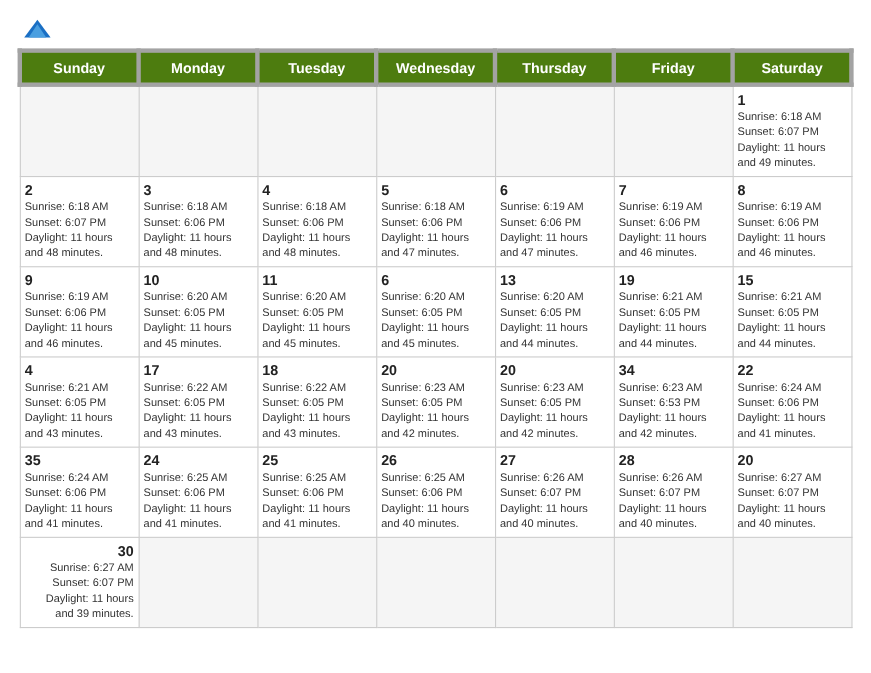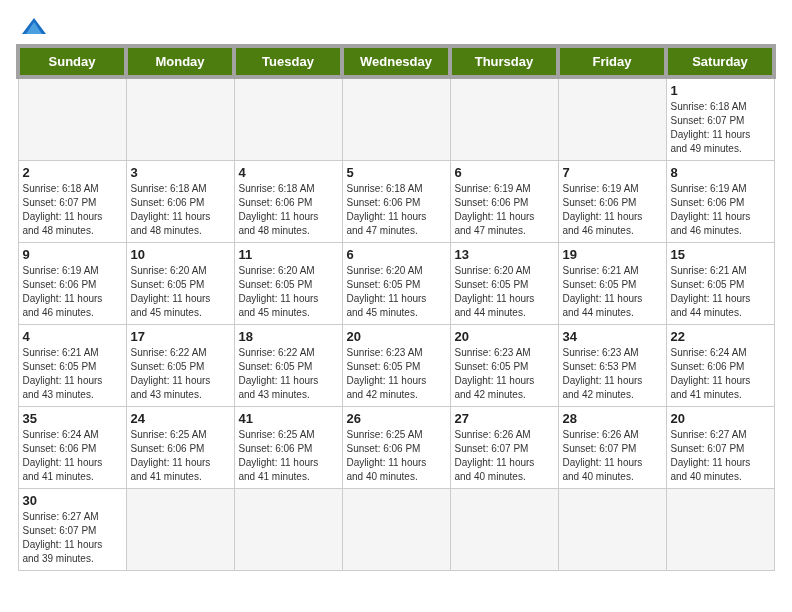--- a/index.html
+++ b/index.html
@@ -79,20 +79,21 @@
       color: #222;
       margin-bottom: 2px;
     }
     .day-info {
       font-size: 10px;
       line-height: 1.4;
       color: #333;
     }
     .last-row td {
       background: #f5f5f5;
+      text-align: right;
     }
     .last-row td.has-day {
       background: #fff;
     }
   </style>
 </head>
 <body>
 
 <div class="header-area">
   <div class="logo">
@@ -301,21 +302,21 @@
 and 41 minutes.</div>
         </td>
         <td>
           <div class="day-number">24</div>
           <div class="day-info">Sunrise: 6:25 AM
 Sunset: 6:06 PM
 Daylight: 11 hours
 and 41 minutes.</div>
         </td>
         <td>
-          <div class="day-number">41</div>
+          <div class="day-number">25</div>
           <div class="day-info">Sunrise: 6:25 AM
 Sunset: 6:06 PM
 Daylight: 11 hours
 and 41 minutes.</div>
         </td>
         <td>
           <div class="day-number">26</div>
           <div class="day-info">Sunrise: 6:25 AM
 Sunset: 6:06 PM
 Daylight: 11 hours

